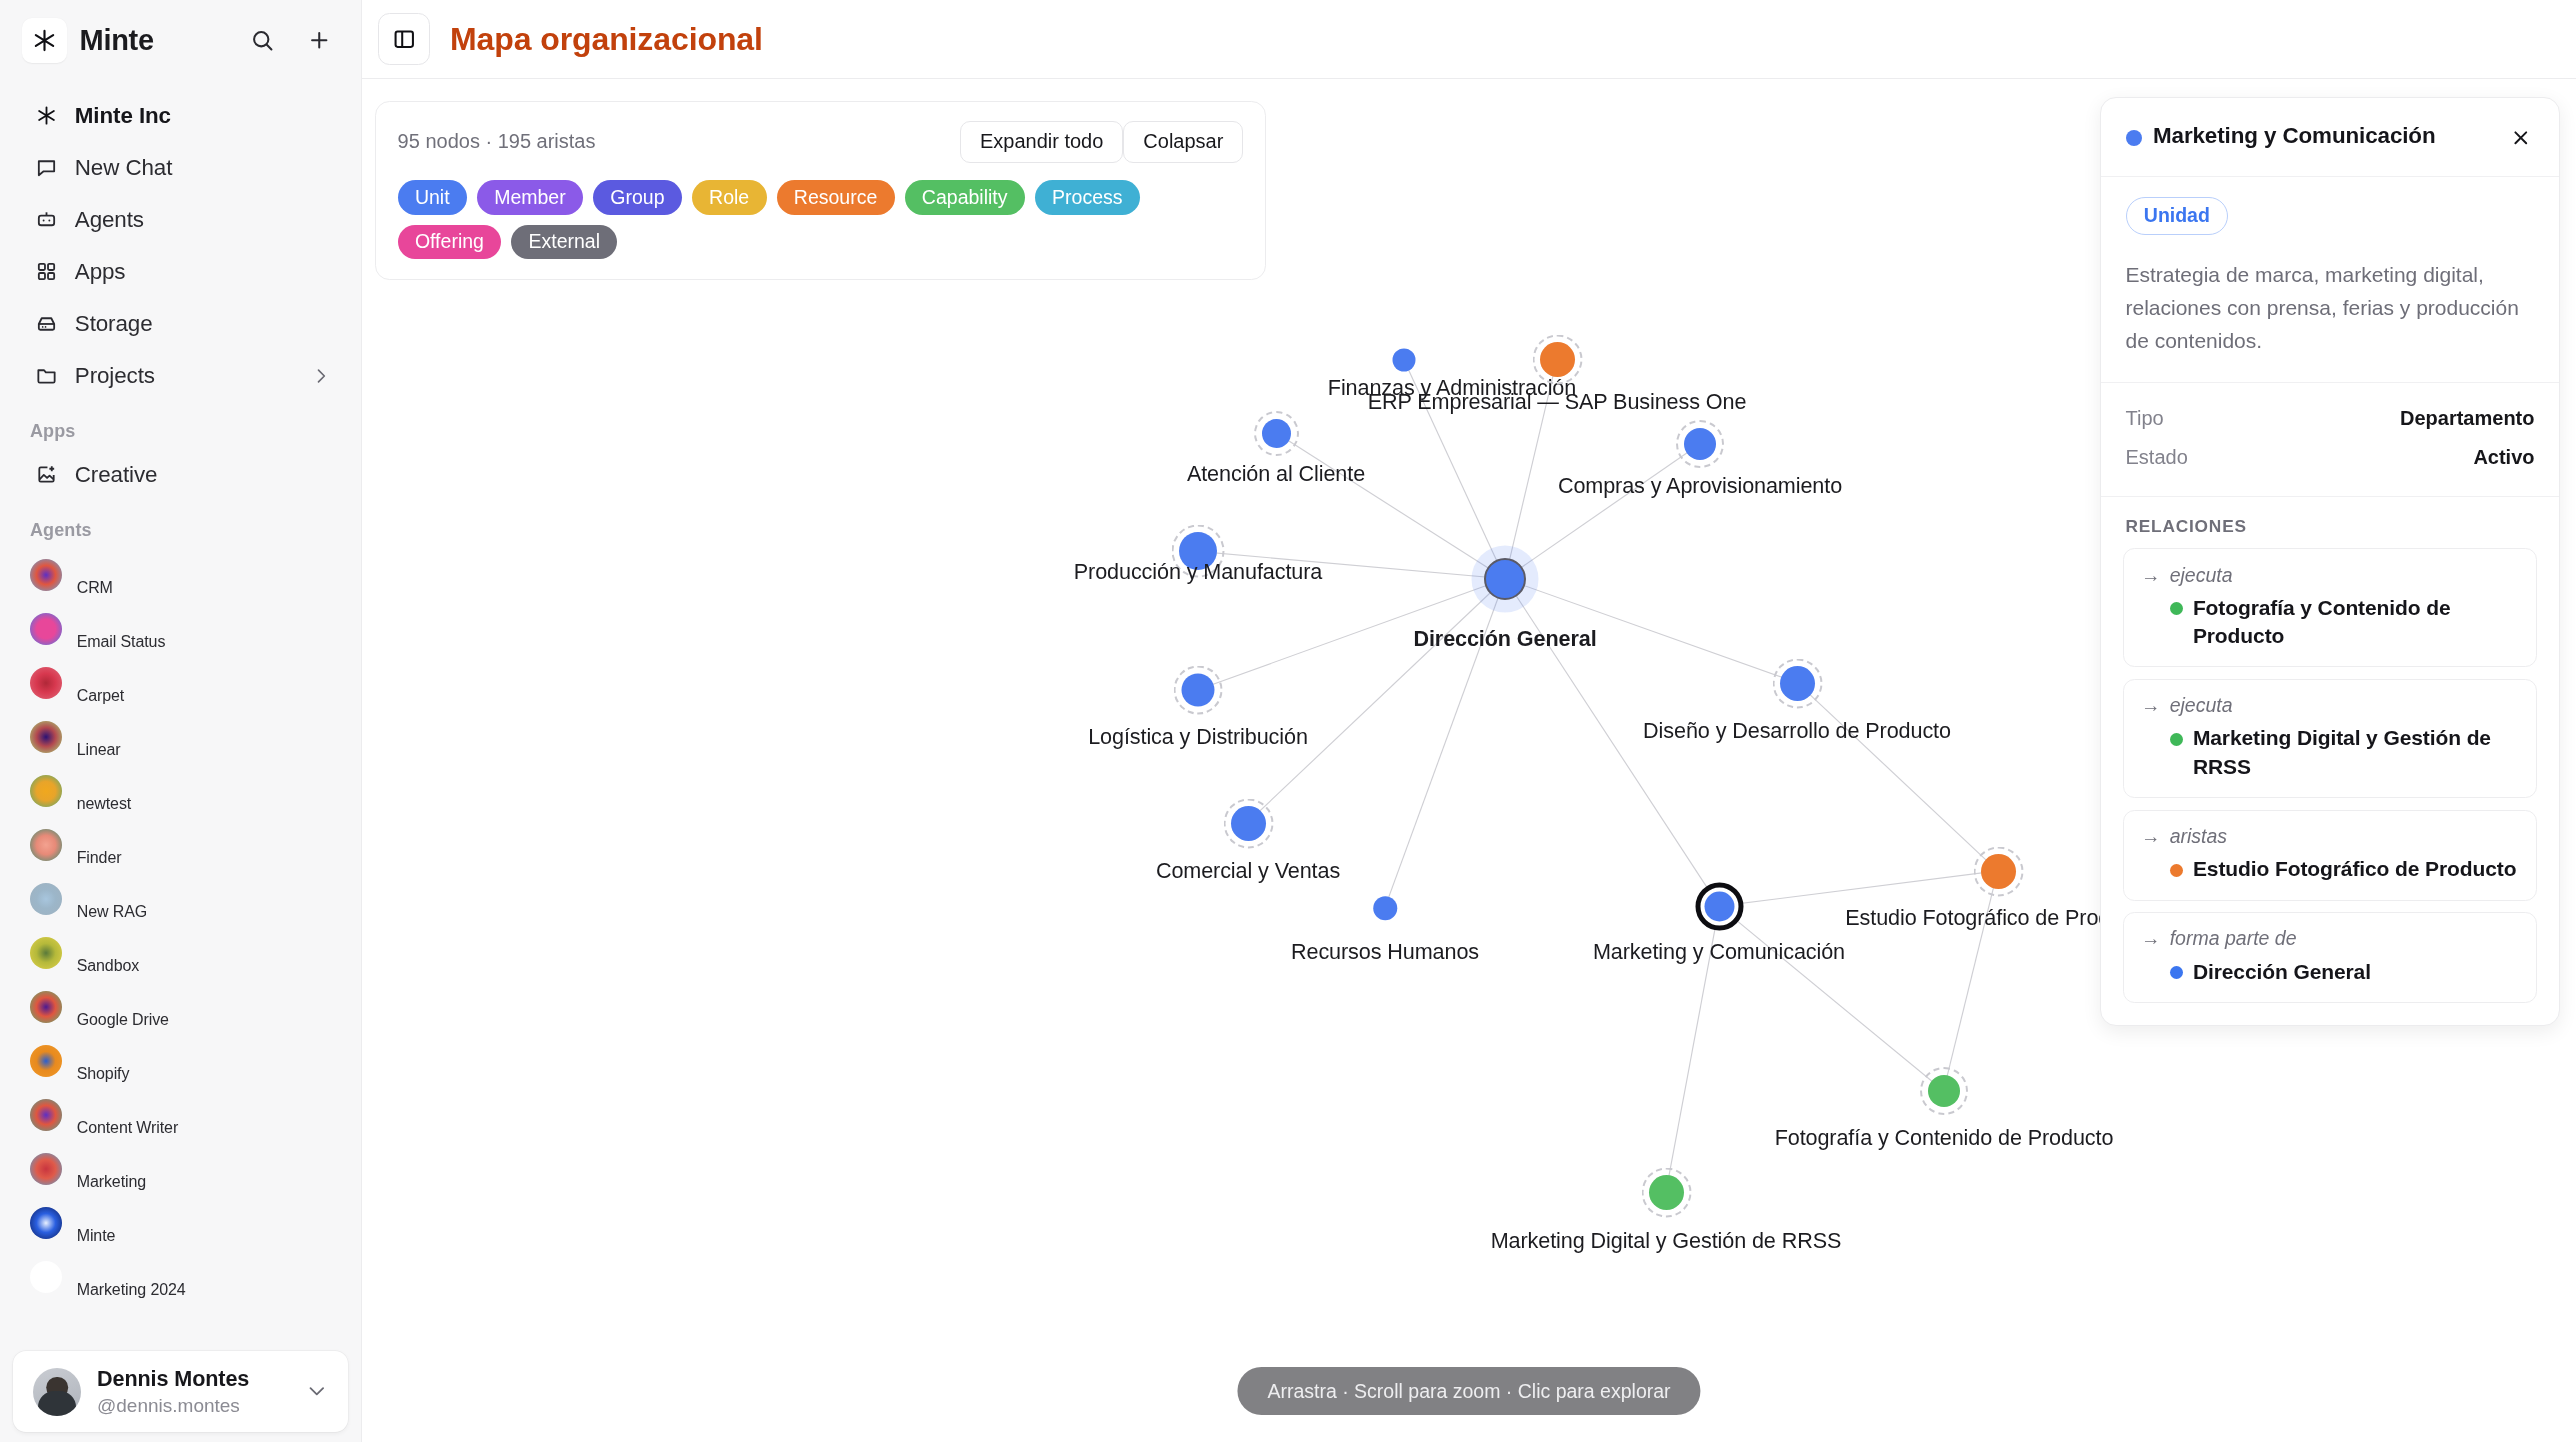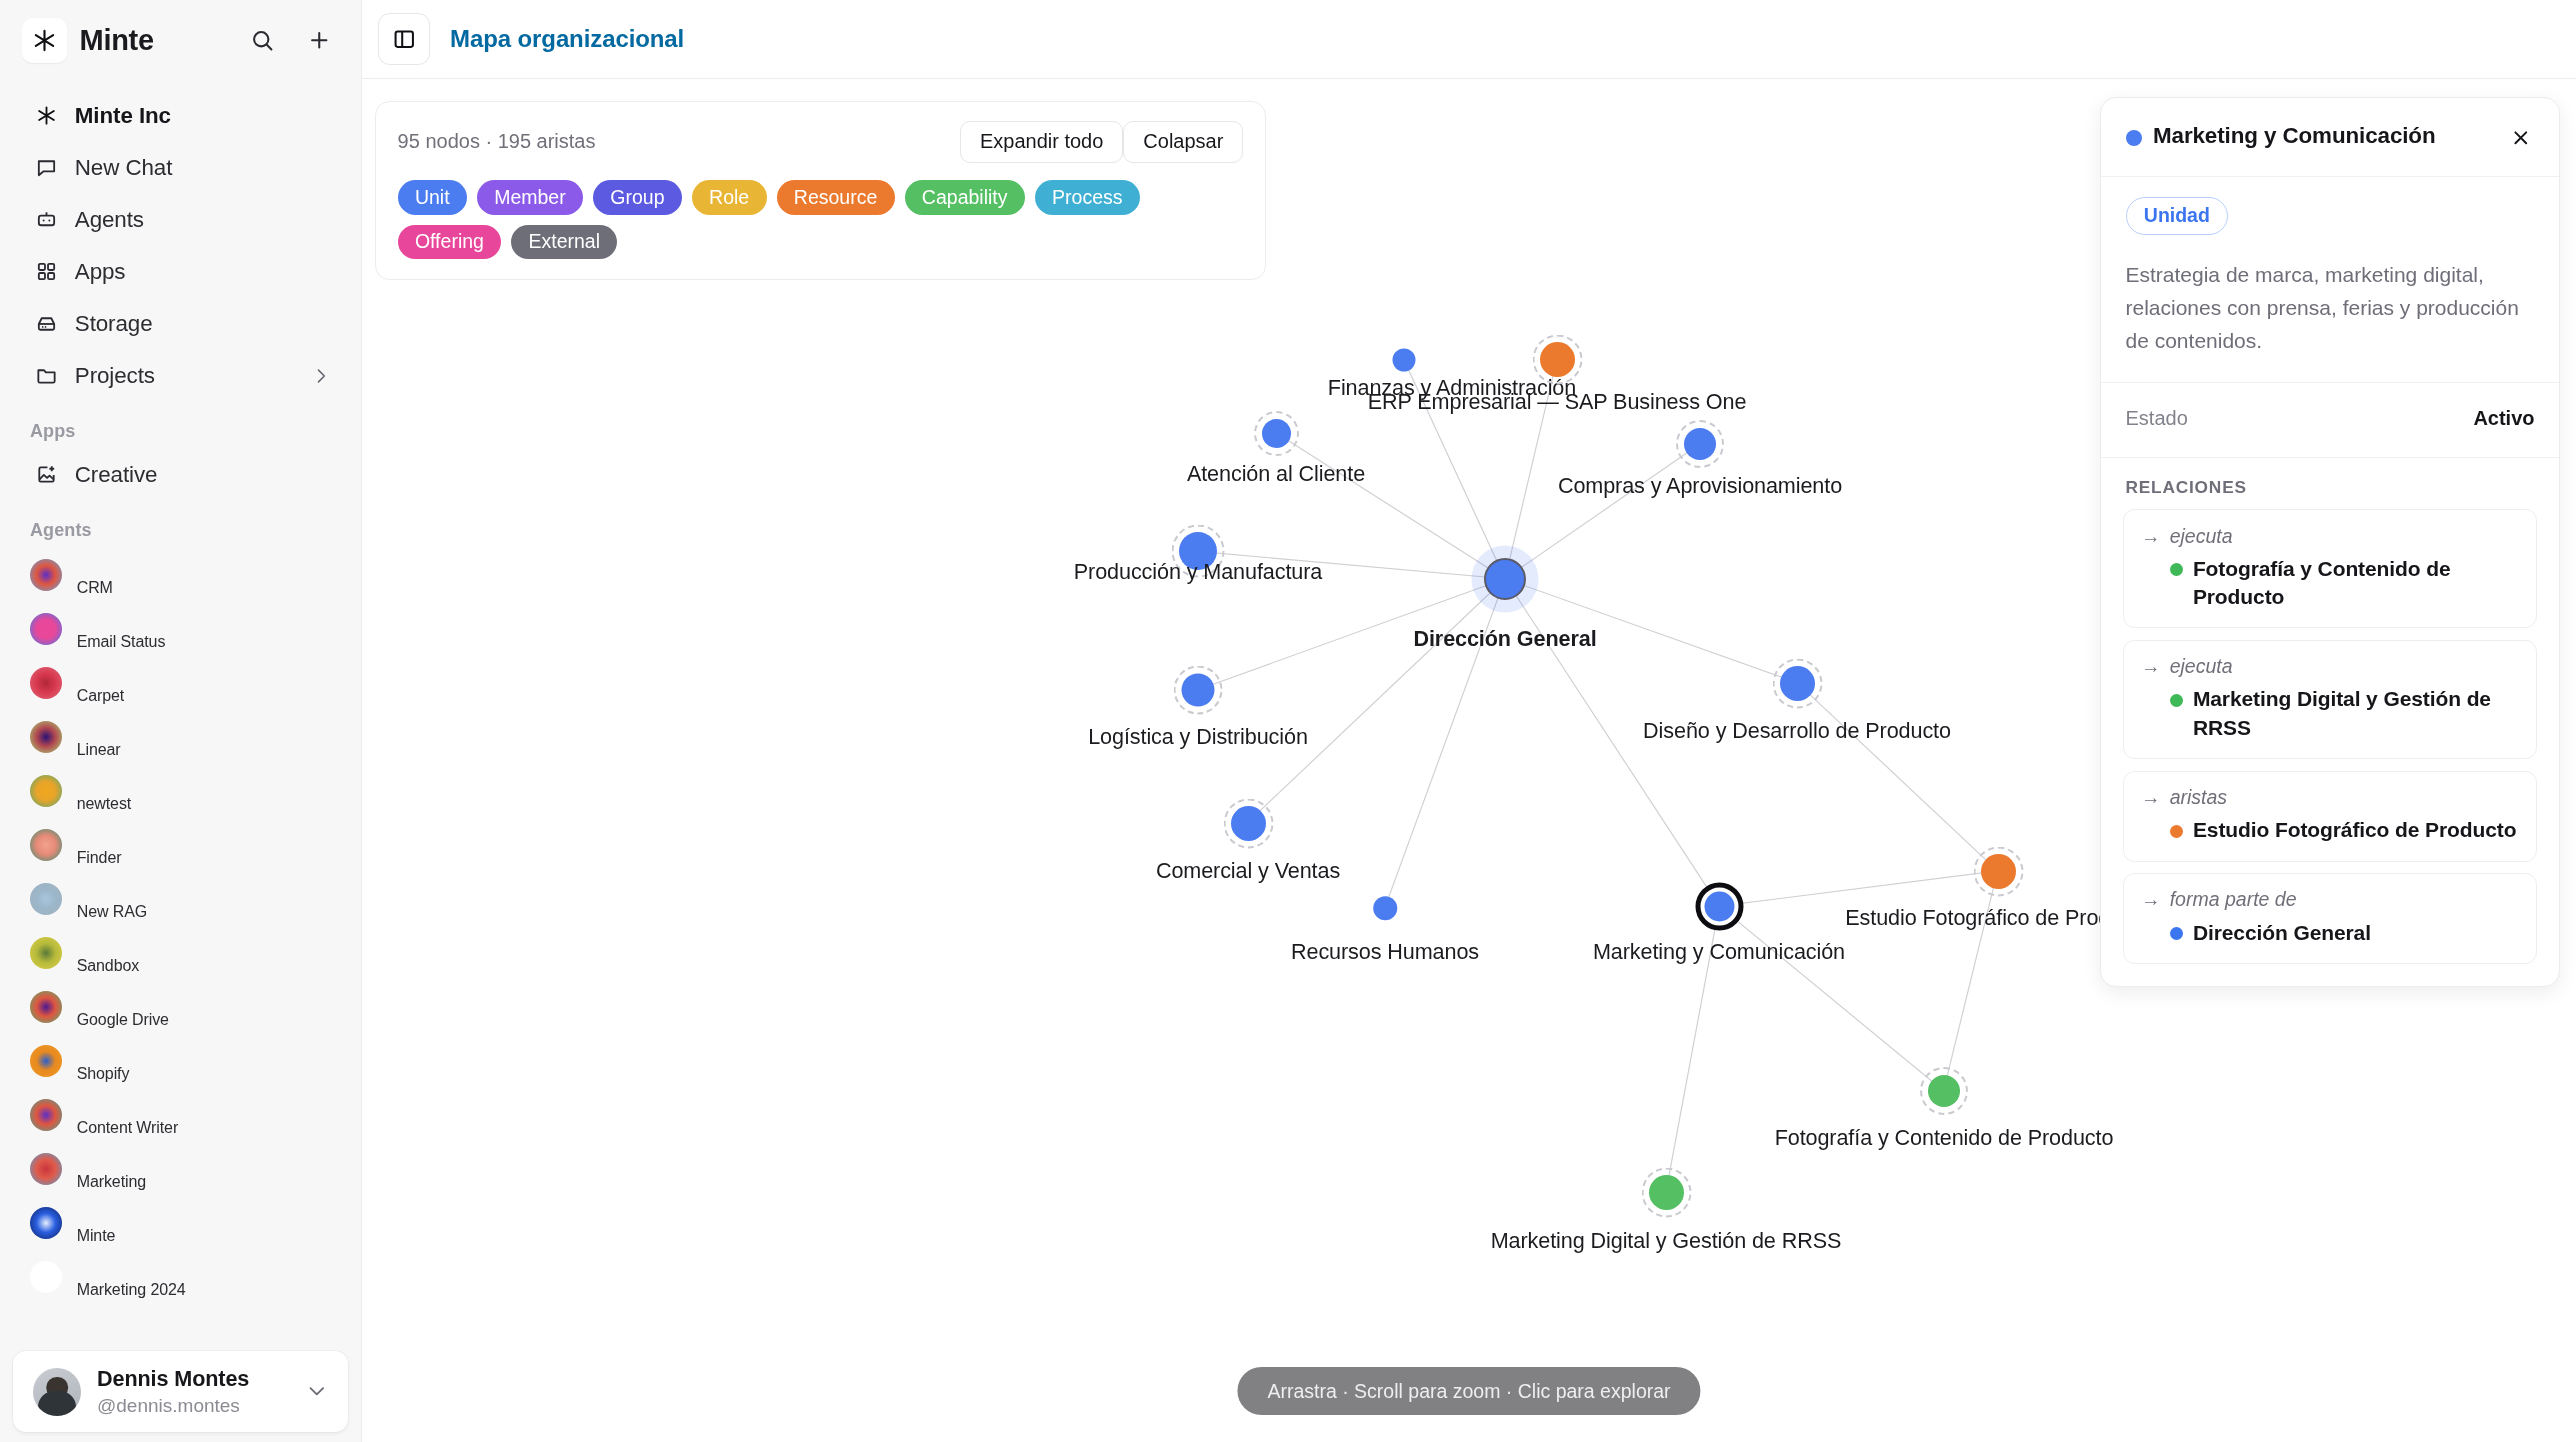--- a/index.html
+++ b/index.html
@@ -80,21 +80,21 @@
   
   #main { flex:1 1 auto; position:relative; height:1442px; background:#fff; }
   #topbar {
     height: 79px; border-bottom: 1.4px solid #ececee; display:flex; align-items:center;
     padding-left: 16px;
   }
   .panel-toggle {
     width: 52px;height:52px;border:1.4px solid #e6e6e9;border-radius:11.5px;background:#fff;
     display:flex;align-items:center;justify-content:center;cursor:pointer;
   }
-  #topbar .title { font-size: 24px; font-weight:700; color:#0369a1; margin-left: 20px; letter-spacing:-0.1px; }
+  #topbar .title { font-size: 32px; font-weight:700; color:#c2410c; margin-left: 20px; letter-spacing:-0.1px; }
 
   
   #canvas { position:absolute; left:0; top:79px; right:0; bottom:0; overflow:hidden; }
 
   
   #legend-card {
     position:absolute; left: 13px; top: 21.6px; width: 891px;
     background:#fff; border:1.4px solid #ececee; border-radius: 14.4px;
     padding: 19px 21.6px 20px 21.6px;
   }
@@ -495,20 +495,24 @@
           </div>
         </div>
 
         <div class="dp-body">
           <span class="dp-badge">Unidad</span>
           <p class="dp-desc">Estrategia de marca, marketing digital, relaciones con prensa, ferias y producción de contenidos.</p>
         </div>
 
         <div class="dp-meta" id="dp-meta">
             <div class="meta-row">
+              <span class="meta-k">Tipo</span>
+              <span class="meta-v">Departamento</span>
+            </div>
+            <div class="meta-row">
               <span class="meta-k">Estado</span>
               <span class="meta-v">Activo</span>
             </div>
           </div>
 
         <div class="dp-rel">
           <div class="rel-title">RELACIONES</div>
           <div id="rel-list">
               <div class="rel-card">
                 <div class="rel-line1">

